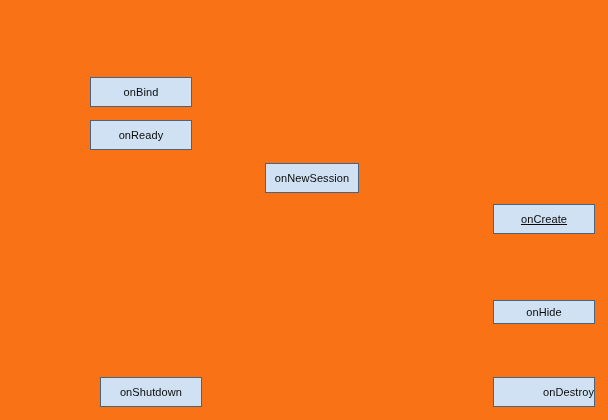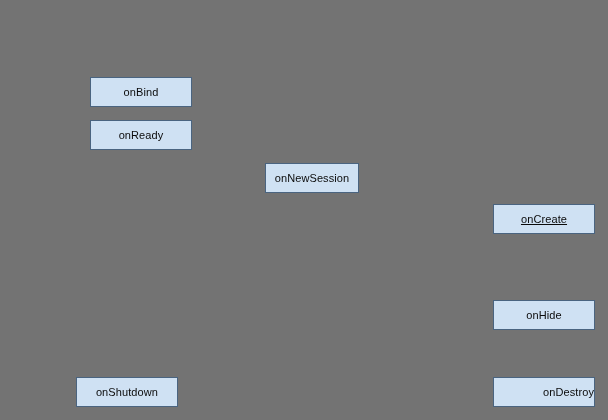--- a/index.html
+++ b/index.html
@@ -5,21 +5,21 @@
 <style>
   html, body {
     margin: 0;
     padding: 0;
     background: #000000;
   }
   #canvas {
     position: relative;
     width: 608px;
     height: 420px;
-    background: #737373;
+    background: #f97316;
     overflow: hidden;
     font-family: "Liberation Sans", "DejaVu Sans", sans-serif;
   }
   .node {
     position: absolute;
     box-sizing: border-box;
     background: #cfe1f3;
     border: 1px solid #4a6480;
     display: flex;
     align-items: center;
@@ -51,25 +51,25 @@
 
   <div class="node" style="left:265px; top:163px; width:94px; height:30px;">
     <span class="node-label">onNewSession</span>
   </div>
 
   <div class="node" style="left:493px; top:204px; width:102px; height:30px;text-decoration:underline;">
     <span class="node-label">onCreate</span>
   </div>
 
 
-  <div class="node" style="left:493px; top:300px; width:102px; height:30px;">
+  <div class="node" style="left:493px; top:300px; width:102px; height:24px;">
     <span class="node-label">onHide</span>
   </div>
 
-  <div class="node" style="left:76px; top:377px; width:102px; height:30px;">
+  <div class="node" style="left:100px; top:377px; width:102px; height:30px;">
     <span class="node-label">onShutdown</span>
   </div>
 
   <div class="node" style="left:493px; top:377px; width:102px; height:30px;justify-content:flex-end;">
     <span class="node-label">onDestroy</span>
   </div>
 
 </div>
 
 </body></html>

